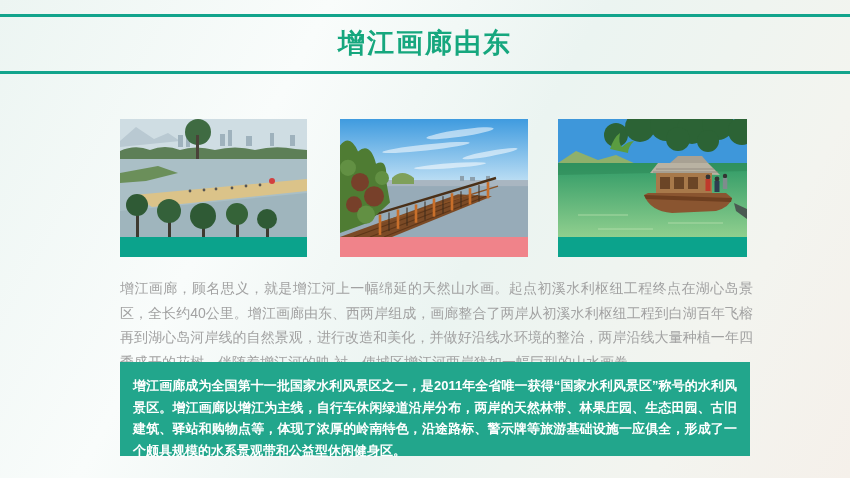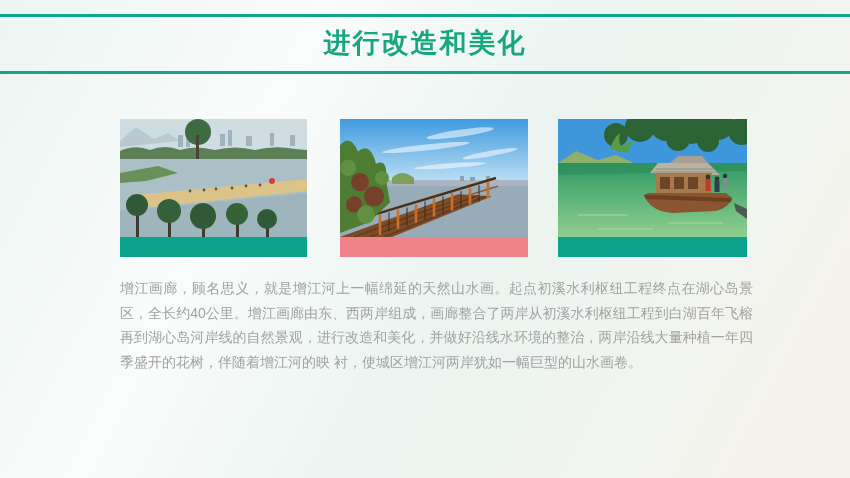--- a/index.html
+++ b/index.html
@@ -66,21 +66,21 @@
     color:#ffffff;
     text-align:justify;
   }
 </style>
 </head>
 <body>
 
 <div class="slide">
 
   <div class="rule rule-top"></div>
-  <h1 class="title">进行改造和美化</h1>
+  <h1 class="title">增江画廊由东</h1>
   <div class="rule rule-bottom"></div>
 
   <div class="photo-row">
 
     <figure class="photo-card card-1" style="margin:0;">
       <svg class="photo" viewBox="0 0 187 118" preserveAspectRatio="none" xmlns="http://www.w3.org/2000/svg">
         <rect width="187" height="44" fill="#cfdde3"></rect>
         <path d="M0,22 L16,8 L34,20 L48,14 L60,22 L0,28 Z" fill="#b9c9d2"></path>
         <g fill="#9fb2bd">
           <rect x="58" y="16" width="5" height="12"></rect>
@@ -242,14 +242,17 @@
           <line x1="40" y1="110" x2="95" y2="110"></line>
         </g>
       </svg>
       <div class="caption-bar caption-teal"></div>
     </figure>
 
   </div>
 
   <p class="intro">增江画廊，顾名思义，就是增江河上一幅绵延的天然山水画。起点初溪水利枢纽工程终点在湖心岛景区，全长约40公里。增江画廊由东、西两岸组成，画廊整合了两岸从初溪水利枢纽工程到白湖百年飞榕再到湖心岛河岸线的自然景观，进行改造和美化，并做好沿线水环境的整治，两岸沿线大量种植一年四季盛开的花树，伴随着增江河的映 衬，使城区增江河两岸犹如一幅巨型的山水画卷。</p>
 
+  <div class="highlight-panel">
+    <p>增江画廊成为全国第十一批国家水利风景区之一，是2011年全省唯一获得“国家水利风景区”称号的水利风景区。增江画廊以增江为主线，自行车休闲绿道沿岸分布，两岸的天然林带、林果庄园、生态田园、古旧建筑、驿站和购物点等，体现了浓厚的岭南特色，沿途路标、警示牌等旅游基础设施一应俱全，形成了一个颇具规模的水系景观带和公益型休闲健身区。</p>
+  </div>
 
 </div>
 
 </body></html>

